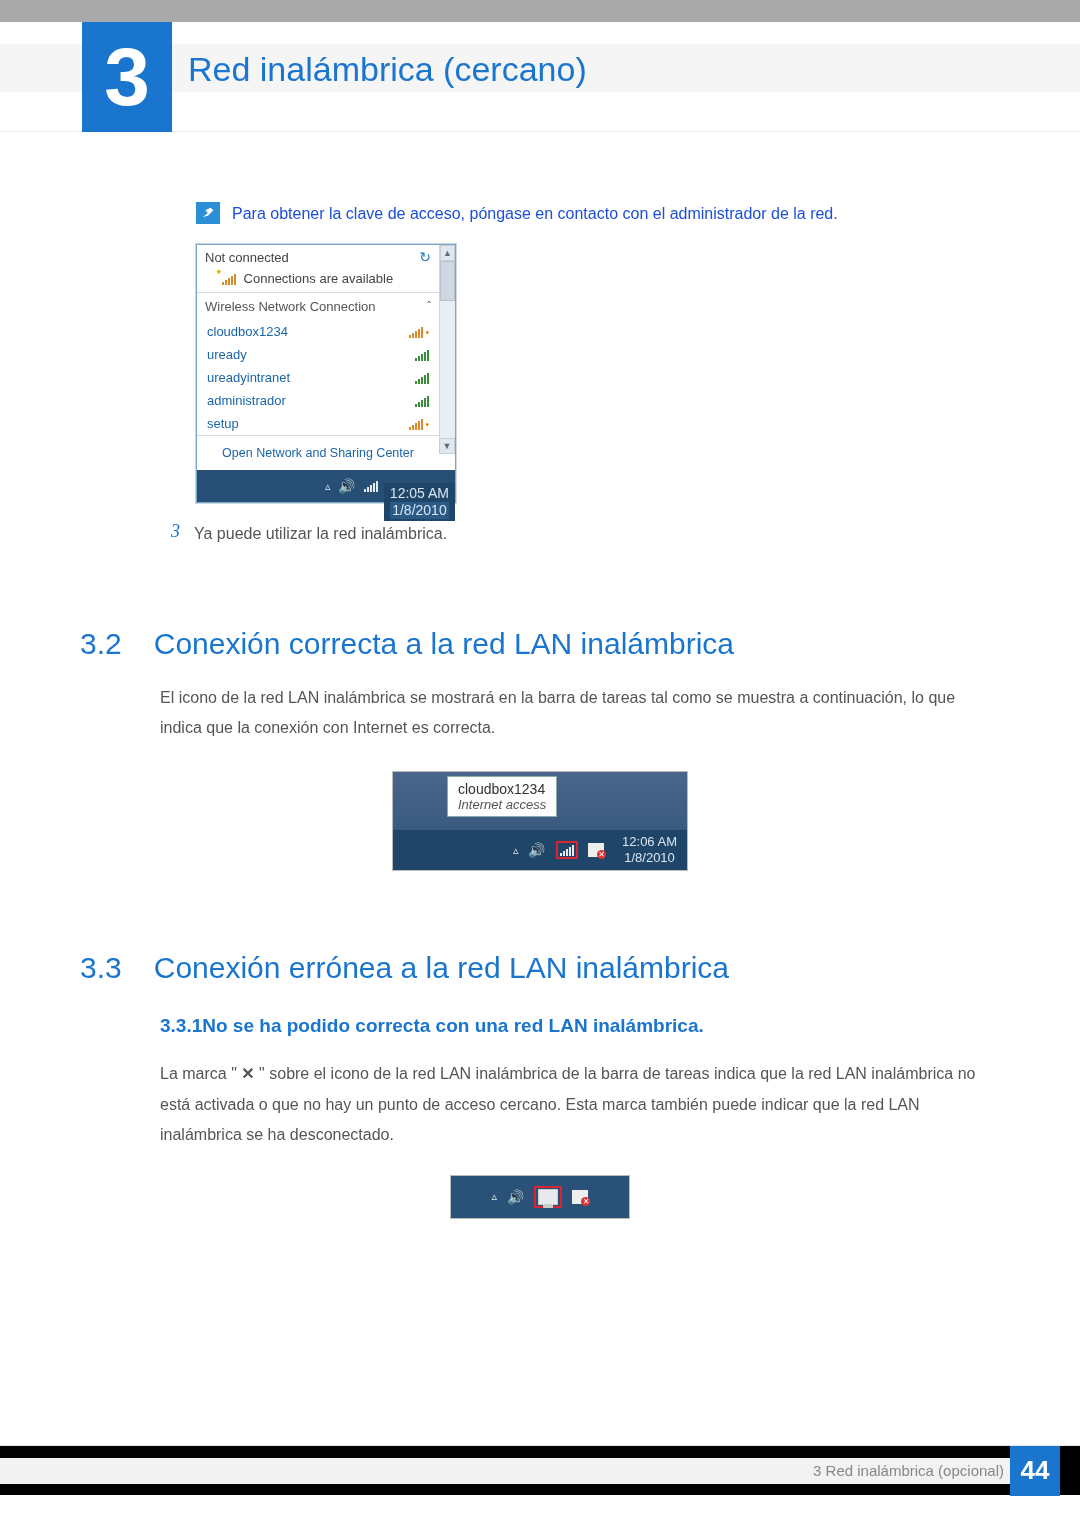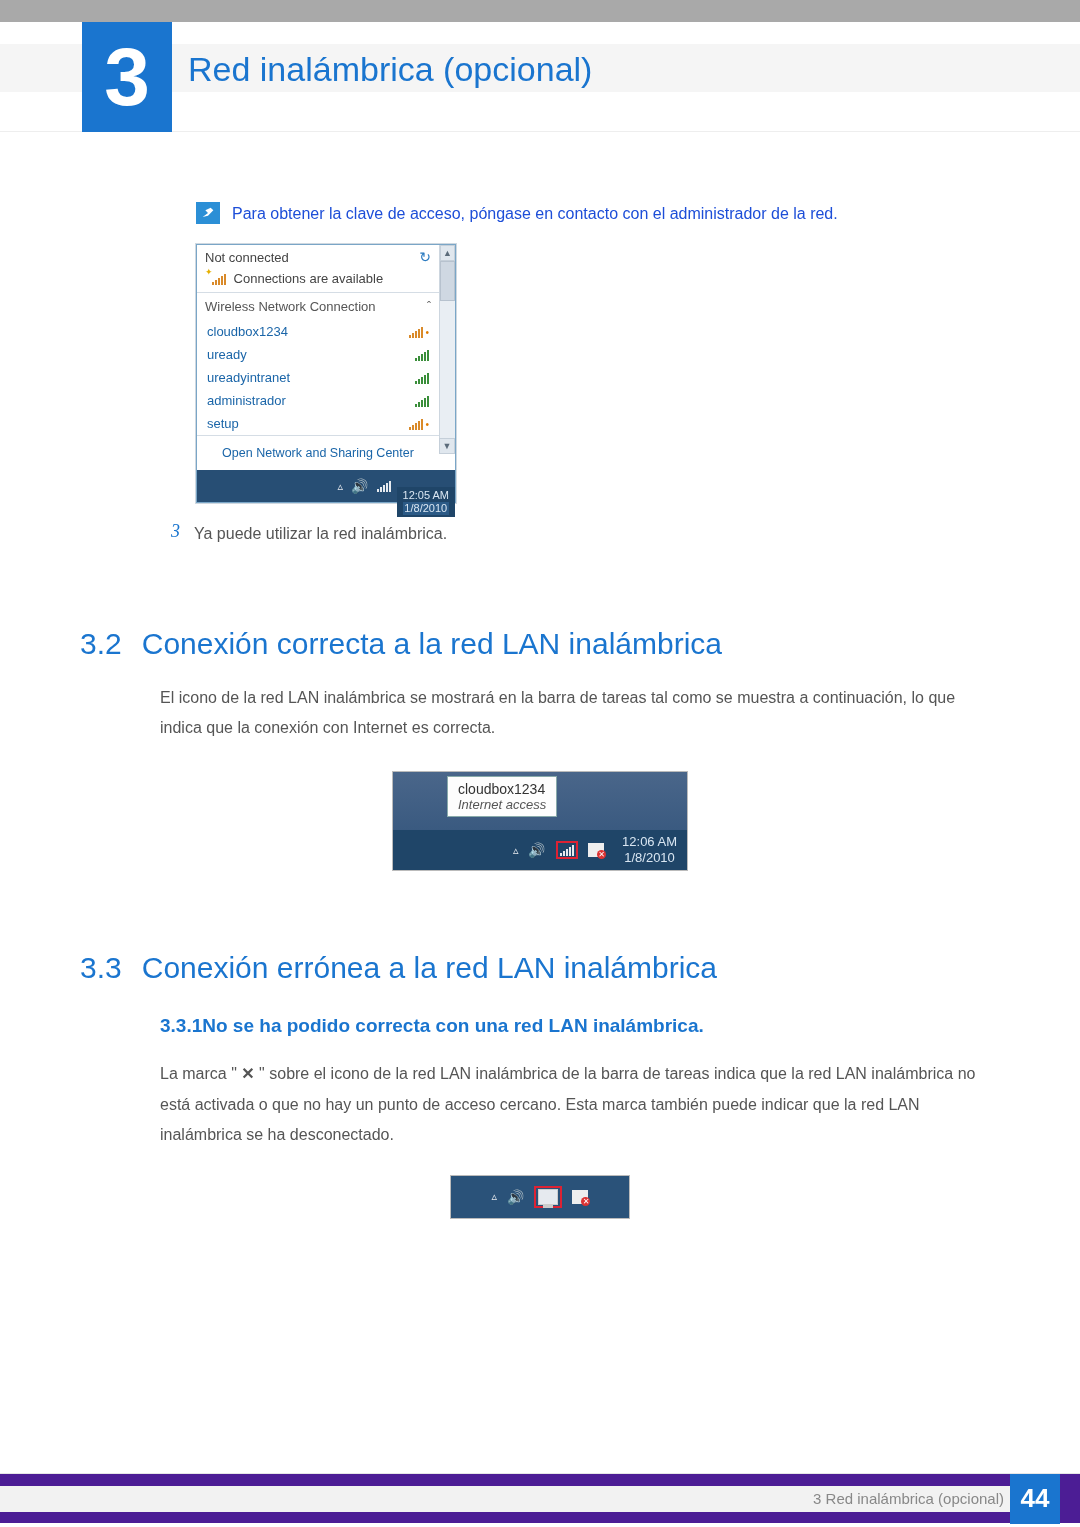--- a/index.html
+++ b/index.html
@@ -79,21 +79,21 @@
     border-left: 1px solid #cdd6df;
   }
   .wifi-scroll-up, .wifi-scroll-down {
     height: 16px; background:#e0e7ee; display:flex; align-items:center; justify-content:center;
     color:#5b6b7a; font-size:9px; border:1px solid #c5cfd9;
   }
   .wifi-scroll-thumb { height: 40px; margin-top:0; background:#cfd8e2; border:1px solid #b7c2ce; }
   .wifi-inner { margin-right: 16px; }
   .wifi-status-row { display:flex; justify-content:space-between; align-items:center; padding:4px 8px; }
   .wifi-refresh { color:#2a7ac0; font-size:14px; }
-  .wifi-avail-row { display:flex; align-items:center; gap:8px; padding:2px 8px 6px 8px; }
+  .wifi-avail-row { display:flex; align-items:center; gap:8px; padding:2px 8px 6px 18px; }
   .wifi-hr { border-top:1px solid #d5dde5; margin:0; }
   .wifi-category { padding:6px 8px; display:flex; justify-content:space-between; align-items:center; color:#555; }
   .wifi-chevron { font-size:12px; color:#666; }
   .wifi-item { display:flex; justify-content:space-between; align-items:center; padding:4px 10px; color:#1a65a8; }
   .wifi-item.plain { color:#1a65a8; }
   .wifi-selected-block {
     border:1px solid #b9cbe0; margin:0 6px 4px 6px;
   }
   .wifi-info { display:flex; gap:6px; padding:4px 6px; font-size:11.5px; color:#333; align-items:flex-start; }
   .wifi-shield { width:14px; height:14px; background:#f8c24a; border-radius:2px; display:inline-block; position:relative; flex-shrink:0; border:1px solid #d59a1a;}
@@ -102,35 +102,35 @@
   .wifi-checkbox .box { width:13px; height:13px; border:1px solid #7a8a99; background:#fff;}
   .wifi-connect-btn {
     border:1px solid #8aa6be; padding:2px 10px; font-size:12px; background:linear-gradient(#fdfdfe,#eef3f7);
     color:#333;
   }
   .wifi-connect-btn u { text-decoration: underline; }
   .wifi-bottom-link { text-align:center; padding:10px 0; color:#1a65a8; font-size:12.5px; border-top:1px solid #d5dde5; background:#fff;}
   .wifi-tray { background:#274e74; height:32px; display:flex; align-items:center; justify-content:flex-end; padding:0 0 0 0; }
   .wifi-tray-icons { display:flex; gap:8px; align-items:center; padding:0 6px; }
   .tray-up { color:#e6eaef; font-size:11px; }
-  .wifi-tray-time { background:#1f4568; color:#d9e6f2; font-size:11px; line-height:1.2; padding:2px 6px; text-align:center;margin-top:32px;}
+  .wifi-tray-time { background:#1f4568; color:#d9e6f2; font-size:14px; line-height:1.2; padding:2px 6px; text-align:center;margin-top:32px;}
   .wifi-tray-time div:last-child { background:#2b5a86; }
   .signal-icon { display:inline-flex; align-items:flex-end; gap:1px; height:12px;}
   .signal-icon span { width:2px; background:#3a8e3a; display:inline-block; }
   .signal-icon span:nth-child(1){height:3px;} .signal-icon span:nth-child(2){height:5px;}
   .signal-icon span:nth-child(3){height:7px;} .signal-icon span:nth-child(4){height:9px;}
   .signal-icon span:nth-child(5){height:11px;}
   .signal-icon.orange span { background:#d98a2a; }
   .signal-icon.orange.dot::after { content:"•"; color:#e07b00; font-size:10px; margin-left:1px;}
   .signal-icon.white span { background:#e6eaef; }
   .signal-icon.star::before { content:"✦"; color:#e6b000; font-size:9px; position:relative; top:-8px; margin-right:-2px; }
   .step-row { display:flex; gap:14px; margin-left:82px; margin-top:18px; align-items:flex-start; }
   .step-num { color:#1a75cf; font-style:italic; font-size:18px; font-family: Georgia, serif; width:18px; text-align:right; }
   .step-text { color:#555; font-size:16px; line-height:1.6; }
-  .h2-row { display:flex; gap:20px; margin-top:80px; align-items:baseline; }
+  .h2-row { display:flex; gap:32px; margin-top:80px; align-items:baseline; }
   .h2-num { color:#1a75cf; font-size:30px; }
   .h2-title { color:#1a75cf; font-size:30px; }
   .body-text { color:#555; font-size:16px; line-height:1.9; margin-top:22px; margin-left:80px; }
   
   .taskbar-fig {
     width: 296px; margin: 28px auto 0 auto; border:1px solid #bbb;
   }
   .tooltip-box {
     position:relative; height:58px; background:linear-gradient(#4a668a,#3a5a80);
   }
@@ -149,40 +149,40 @@
   .speaker-icon { color:#e6eaef; font-size:14px; }
   .h3-row { display:flex; margin-top:30px; margin-left:80px; align-items:baseline;}
   .h3-num { color:#1a75cf; font-size:19px; font-weight:bold; }
   .h3-title { color:#1a75cf; font-size:19px; font-weight:bold; }
   .body-text .xmark { font-family: Arial; font-weight:bold; }
   
   .err-tray { width:180px; margin:24px auto 0 auto; height:44px; background:#2a5279; display:flex; align-items:center; justify-content:center; gap:10px; border:1px solid #bbb;}
   .mon-icon { width:20px; height:16px; border:1px solid #ccc; background:#e6eaef; display:inline-block; position:relative;}
   .mon-icon::after { content:""; position:absolute; left:4px; right:4px; bottom:-4px; height:3px; background:#ccc;}
   .footer {
-    position:absolute; bottom:4px; right:0; left:0; height:50px;
+    position:absolute; bottom:32px; right:0; left:0; height:50px;
     display:flex; align-items:center; justify-content:flex-end;
-    background:#4c1d95; border-top:1px solid #e6e6e6;
+    background:#000000; border-top:1px solid #e6e6e6;
   }
   .footer-band {
     position:absolute; left:0; right:60px; top:12px; height:26px; background:#f2f2f2;
   }
   .footer-text { position:relative; color:#888; font-size:15px; margin-right:6px; z-index:1;}
   .footer-page { width:50px; height:50px; background:#1a75cf; color:#fff; font-size:26px; font-weight:bold; display:flex; align-items:center; justify-content:center; margin-right:20px; z-index:1;text-align:right;}
 </style>
 </head>
 <body>
 
 <div class="top-band"></div>
 <div class="header">
   <div class="header-band"></div>
   <div class="chapter-badge">
     <span>3</span>
   </div>
-  <div class="chapter-title">Red inalámbrica (opcional)</div>
+  <div class="chapter-title">Red inalámbrica (cercano)</div>
 </div>
 
 <div class="content">
 
   <div class="note-row">
     <span class="note-icon">
       <svg viewBox="0 0 24 24">
           <path d="M4 18 L12 12 L8 8 L16 4 L20 8 L12 16 Z" fill="#fff"></path>
         </svg>
     </span>

